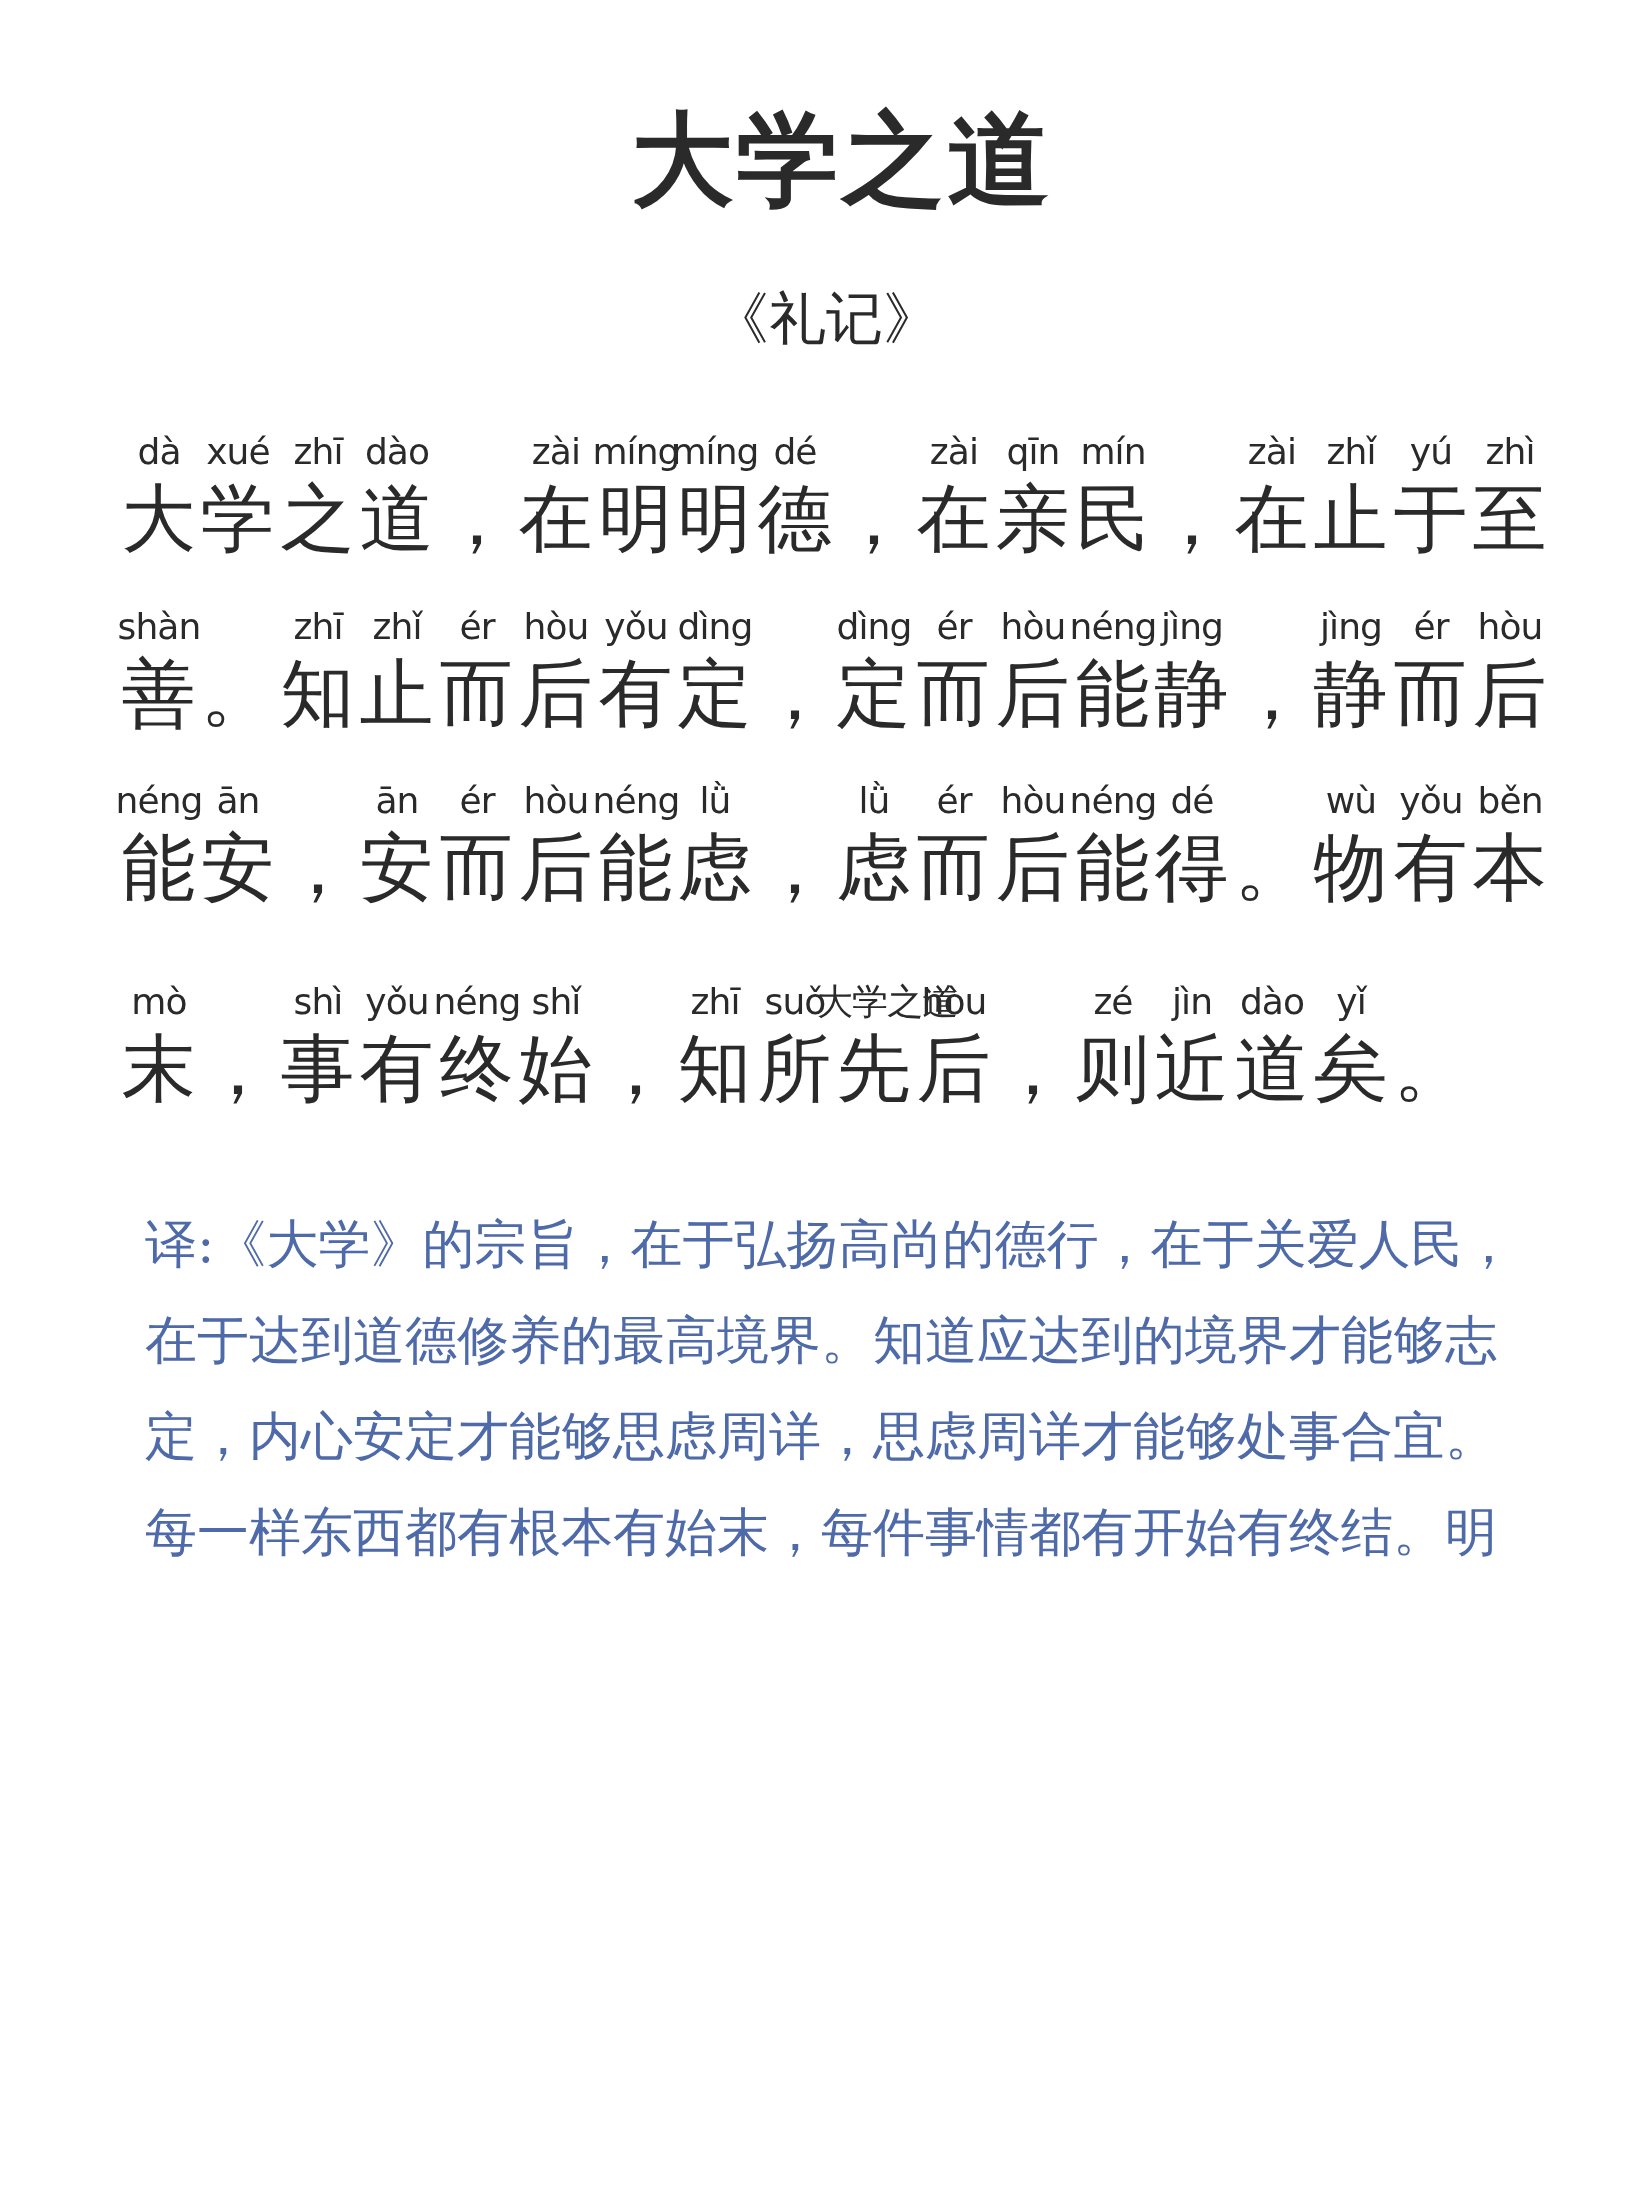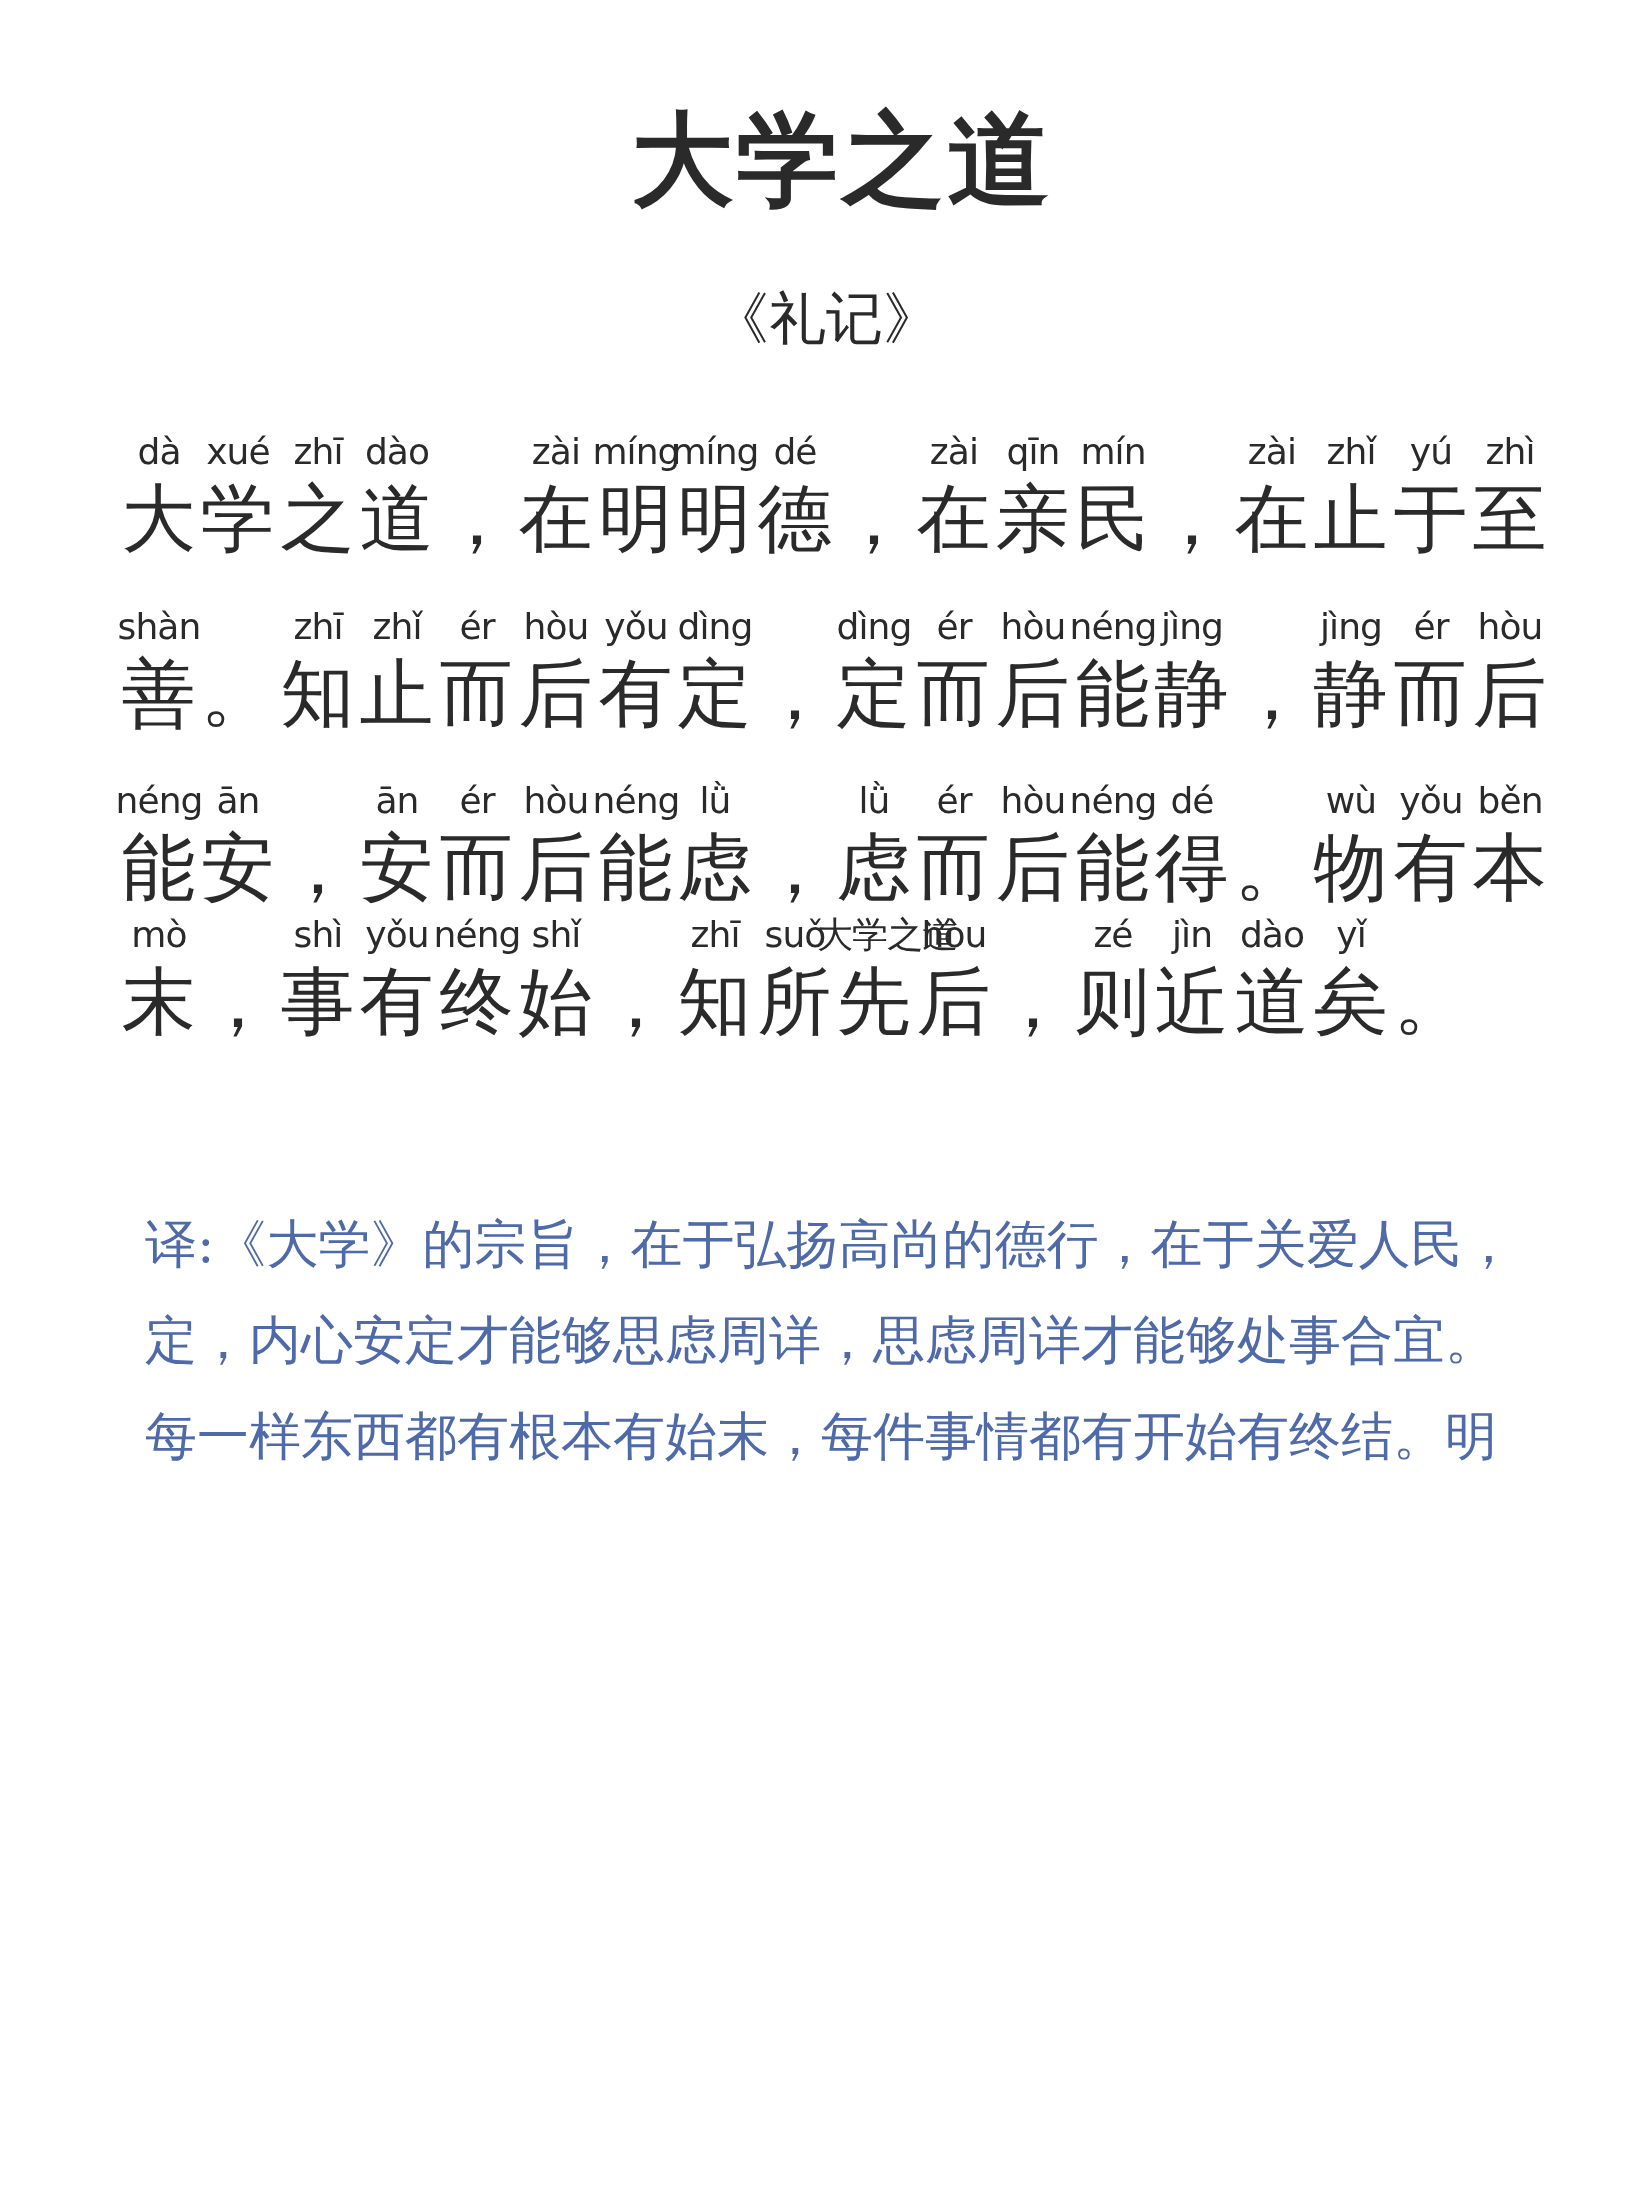--- a/index.html
+++ b/index.html
@@ -243,21 +243,21 @@
       </div>
       <div class="cell" style="left: 1272px;">
         <div class="py">yǒu</div>
         <div class="hz">有</div>
       </div>
       <div class="cell" style="left: 1351px;">
         <div class="py">běn</div>
         <div class="hz">本</div>
       </div>
     </div>
-    <div class="vrow" style="top: 913px;">
+    <div class="vrow" style="top: 980px;">
       <div class="cell" style="left: 0px;">
         <div class="py">mò</div>
         <div class="hz">末</div>
       </div>
       <div class="cell" style="left: 79px;">
         <div class="py"></div>
         <div class="hz">，</div>
       </div>
       <div class="cell" style="left: 159px;">
         <div class="py">shì</div>
@@ -317,16 +317,17 @@
       </div>
       <div class="cell" style="left: 1272px;">
         <div class="py"></div>
         <div class="hz">。</div>
       </div>
     </div>
   </div>
 
 <div class="trans">
   <span class="trans-line">译:《大学》的宗旨，在于弘扬高尚的德行，在于关爱人民，</span>
+  <span class="trans-line">在于达到道德修养的最高境界。知道应达到的境界才能够志</span>
   <span class="trans-line">定，内心安定才能够思虑周详，思虑周详才能够处事合宜。</span>
   <span class="trans-line">每一样东西都有根本有始末，每件事情都有开始有终结。明</span>
 </div>
 
 
 </body></html>

